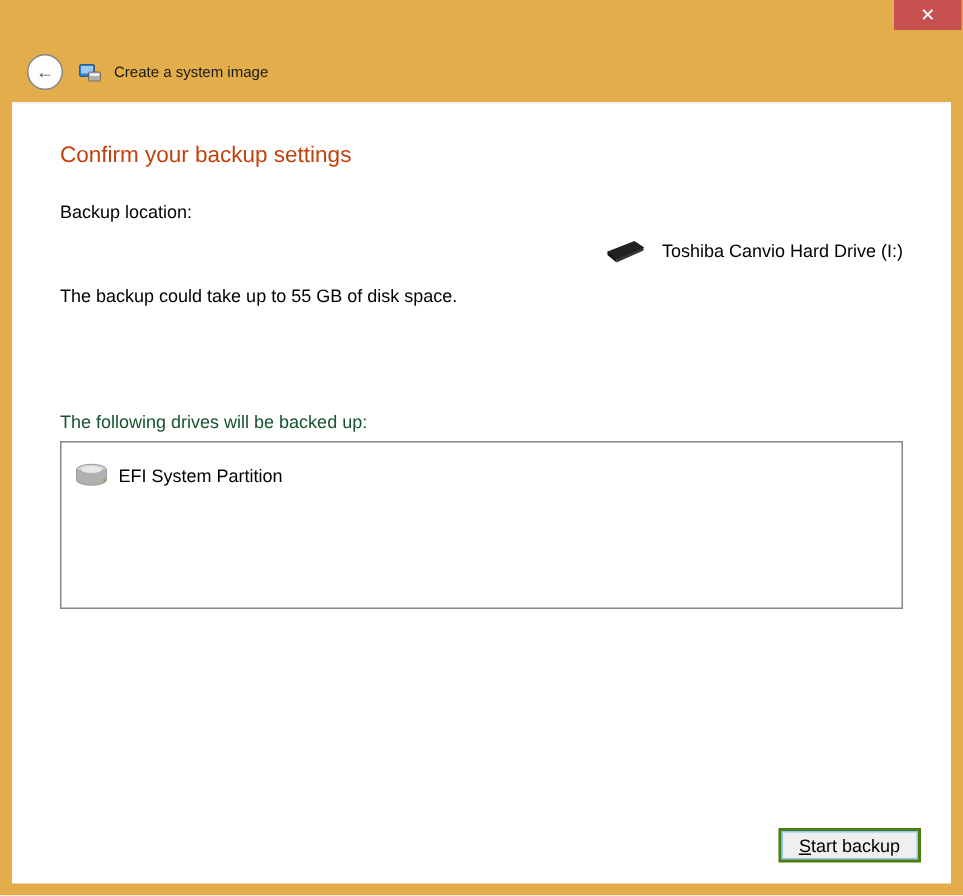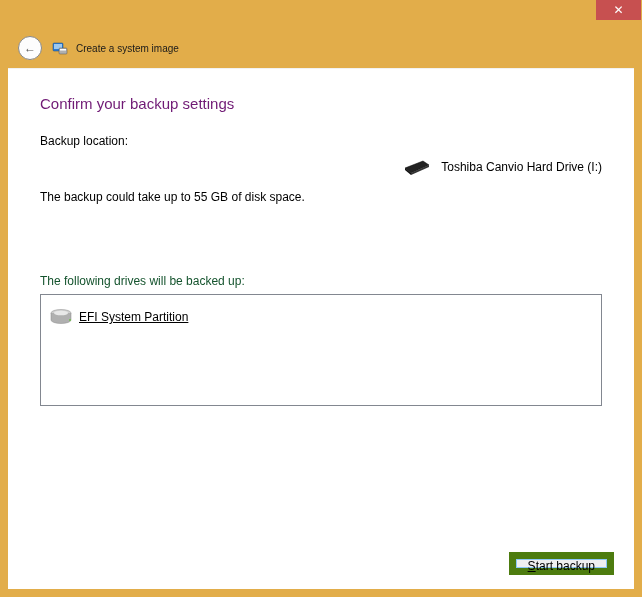--- a/index.html
+++ b/index.html
@@ -52,21 +52,21 @@
   }
   .content {
     background: #fff;
     margin: 0 8px 8px 8px;
     height: 521px;
     padding: 26px 32px 0 32px;
     position: relative;
     border-top: 1px solid rgba(0,0,0,0.05);
   }
   .heading {
-    color: #701a75;
+    color: #c2410c;
     font-size: 15px;
     margin-bottom: 22px;
   }
   .label1 { font-size: 12px; color: #000; margin-bottom: 10px; }
   .location-row {
     display: flex; align-items: center;
     margin-left: 18px;
     margin-bottom: 14px;
     justify-content: flex-end;
   }
@@ -75,41 +75,40 @@
   .space-text { font-size: 12px; color: #000; margin-bottom: 70px; }
   .following-label { font-size: 12px; color: #14532d; margin-bottom: 6px; }
   .drives-list {
     border: 1px solid #828790;
     height: 112px;
     padding: 6px 8px;
   }
   .drive-row {
     display: flex; align-items: center;
     height: 32px;
-    text-decoration: underline;
   }
   .drive-row span.txt { font-size: 12px; color: #000; margin-left: 6px; }
   .hd-icon { width: 24px; height: 20px; }
   .button-row {
     position: absolute;
     bottom: 14px; right: 20px;
     display: flex; gap: 8px;
   }
   .btn {
     min-width: 86px;
     height: 23px;
     border: 1px solid #acacac;
     background: #efefef;
     font-size: 12px;
     font-family: inherit;
     cursor: pointer;
     padding: 0 12px;
   }
   .btn.default {
-    border: 7px solid #4d7c0f;
+    border: 2px solid #4d7c0f;
     box-shadow: inset 0 0 0 1px #8cc8f7;
   }
   .u { text-decoration: underline; }
 </style>
 </head>
 <body>
 
 <div class="window">
 
   <div class="titlebar">

